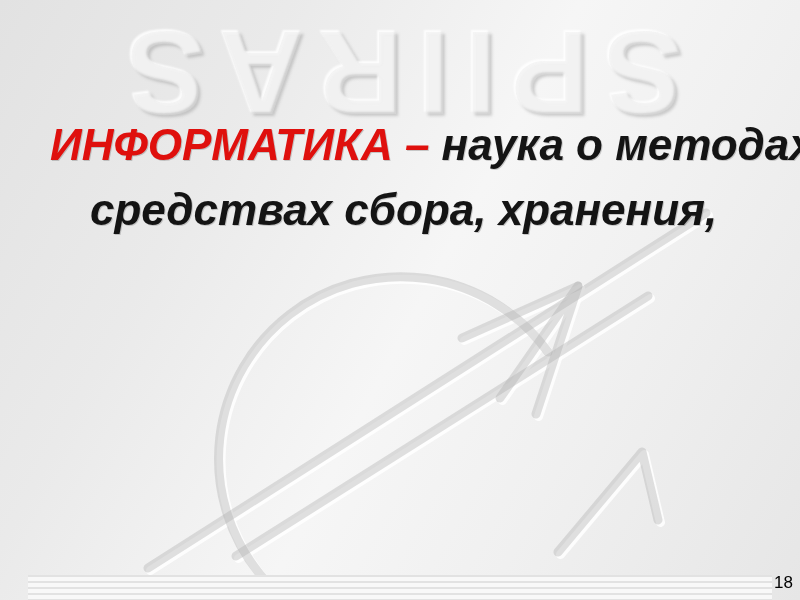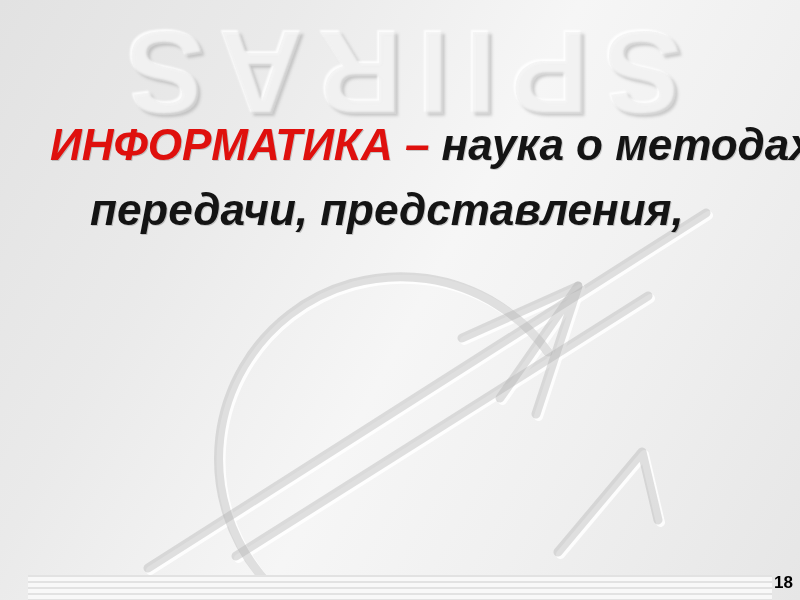--- a/index.html
+++ b/index.html
@@ -36,21 +36,21 @@
   .seg-red{color:var(--accent-red,#df100d);}
   
   .stripes{
     position:absolute;left:28px;bottom:0;width:744px;height:25px;
     background:repeating-linear-gradient(to bottom,
       var(--stripe-gray,#e2e2e2) 0 2px,
       #f8f8f8 2px 6px);
   }
   .pagenum{
     position:absolute;right:7px;bottom:9px;
-    font-size:17px;line-height:1;font-weight:700;
+    font-size:17px;line-height:1;font-weight:400;
     color:var(--page-number-black,#000);
   }
 </style>
 </head>
 <body>
 
 <div class="slide">
 
   <div class="wm-text">SPIIRAS</div>
 
@@ -67,21 +67,21 @@
     </defs>
     <use href="#emblem-paths" stroke="rgba(255,255,255,0.85)" stroke-width="9" transform="translate(2.5,2.5)"></use>
     <use href="#emblem-paths" stroke="rgba(173,173,173,0.38)" stroke-width="9"></use>
   </svg>
 
   <div class="textblock">
     <div class="line">
       <span class="seg-red">ИНФОРМАТИКА –</span><span> наука о методах и</span>
     </div>
     <div class="line indent">
-      <span>передачи, представления,</span>
+      <span>средствах сбора, хранения,</span>
     </div>
   </div>
 
   <div class="stripes"></div>
 
   <div class="pagenum">18</div>
 
 </div>
 
 </body></html>

